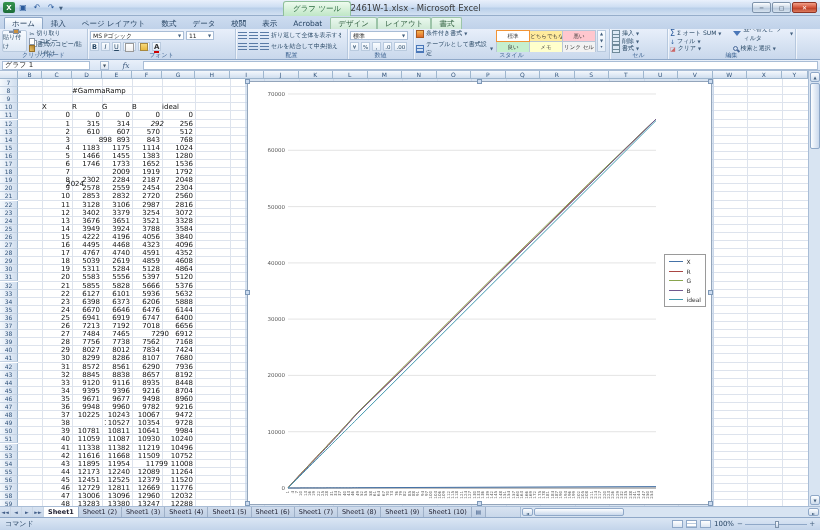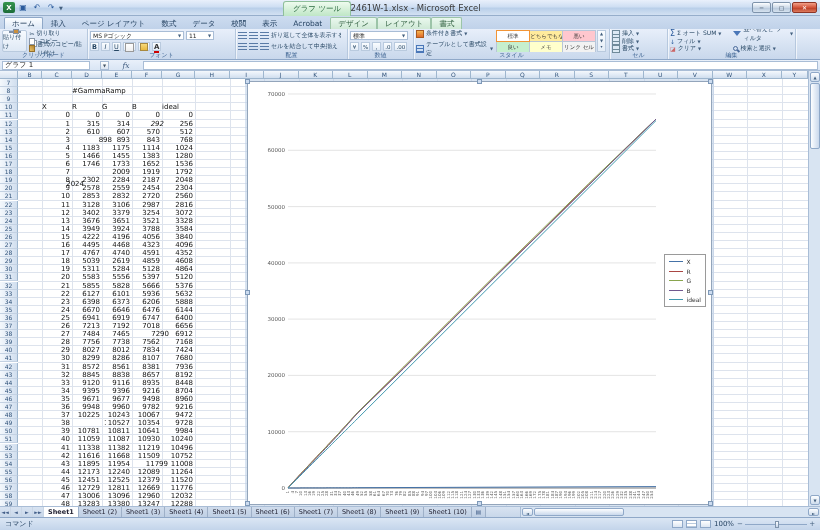--- a/index.html
+++ b/index.html
@@ -591,21 +591,21 @@
         <div class="cell num" style="top: 267.3px; left: 132px; width: 30px;">7834</div>
         <div class="cell num" style="top: 267.3px; left: 162px; width: 33px;">7424</div>
         <div class="cell num" style="top: 275.4px; left: 42px; width: 30px;">30</div>
         <div class="cell num" style="top: 275.4px; left: 72px; width: 30px;">8299</div>
         <div class="cell num" style="top: 275.4px; left: 102px; width: 30px;">8286</div>
         <div class="cell num" style="top: 275.4px; left: 132px; width: 30px;">8107</div>
         <div class="cell num" style="top: 275.4px; left: 162px; width: 33px;">7680</div>
         <div class="cell num" style="top: 283.5px; left: 42px; width: 30px;">31</div>
         <div class="cell num" style="top: 283.5px; left: 72px; width: 30px;">8572</div>
         <div class="cell num" style="top: 283.5px; left: 102px; width: 30px;">8561</div>
-        <div class="cell num" style="top: 283.5px; left: 132px; width: 30px;">8381</div>
+        <div class="cell num" style="top: 283.5px; left: 132px; width: 30px;">6290</div>
         <div class="cell num" style="top: 283.5px; left: 162px; width: 33px;">7936</div>
         <div class="cell num" style="top: 291.6px; left: 42px; width: 30px;">32</div>
         <div class="cell num" style="top: 291.6px; left: 72px; width: 30px;">8845</div>
         <div class="cell num" style="top: 291.6px; left: 102px; width: 30px;">8838</div>
         <div class="cell num" style="top: 291.6px; left: 132px; width: 30px;">8657</div>
         <div class="cell num" style="top: 291.6px; left: 162px; width: 33px;">8192</div>
         <div class="cell num" style="top: 299.7px; left: 42px; width: 30px;">33</div>
         <div class="cell num" style="top: 299.7px; left: 72px; width: 30px;">9120</div>
         <div class="cell num" style="top: 299.7px; left: 102px; width: 30px;">9116</div>
         <div class="cell num" style="top: 299.7px; left: 132px; width: 30px;">8935</div>

